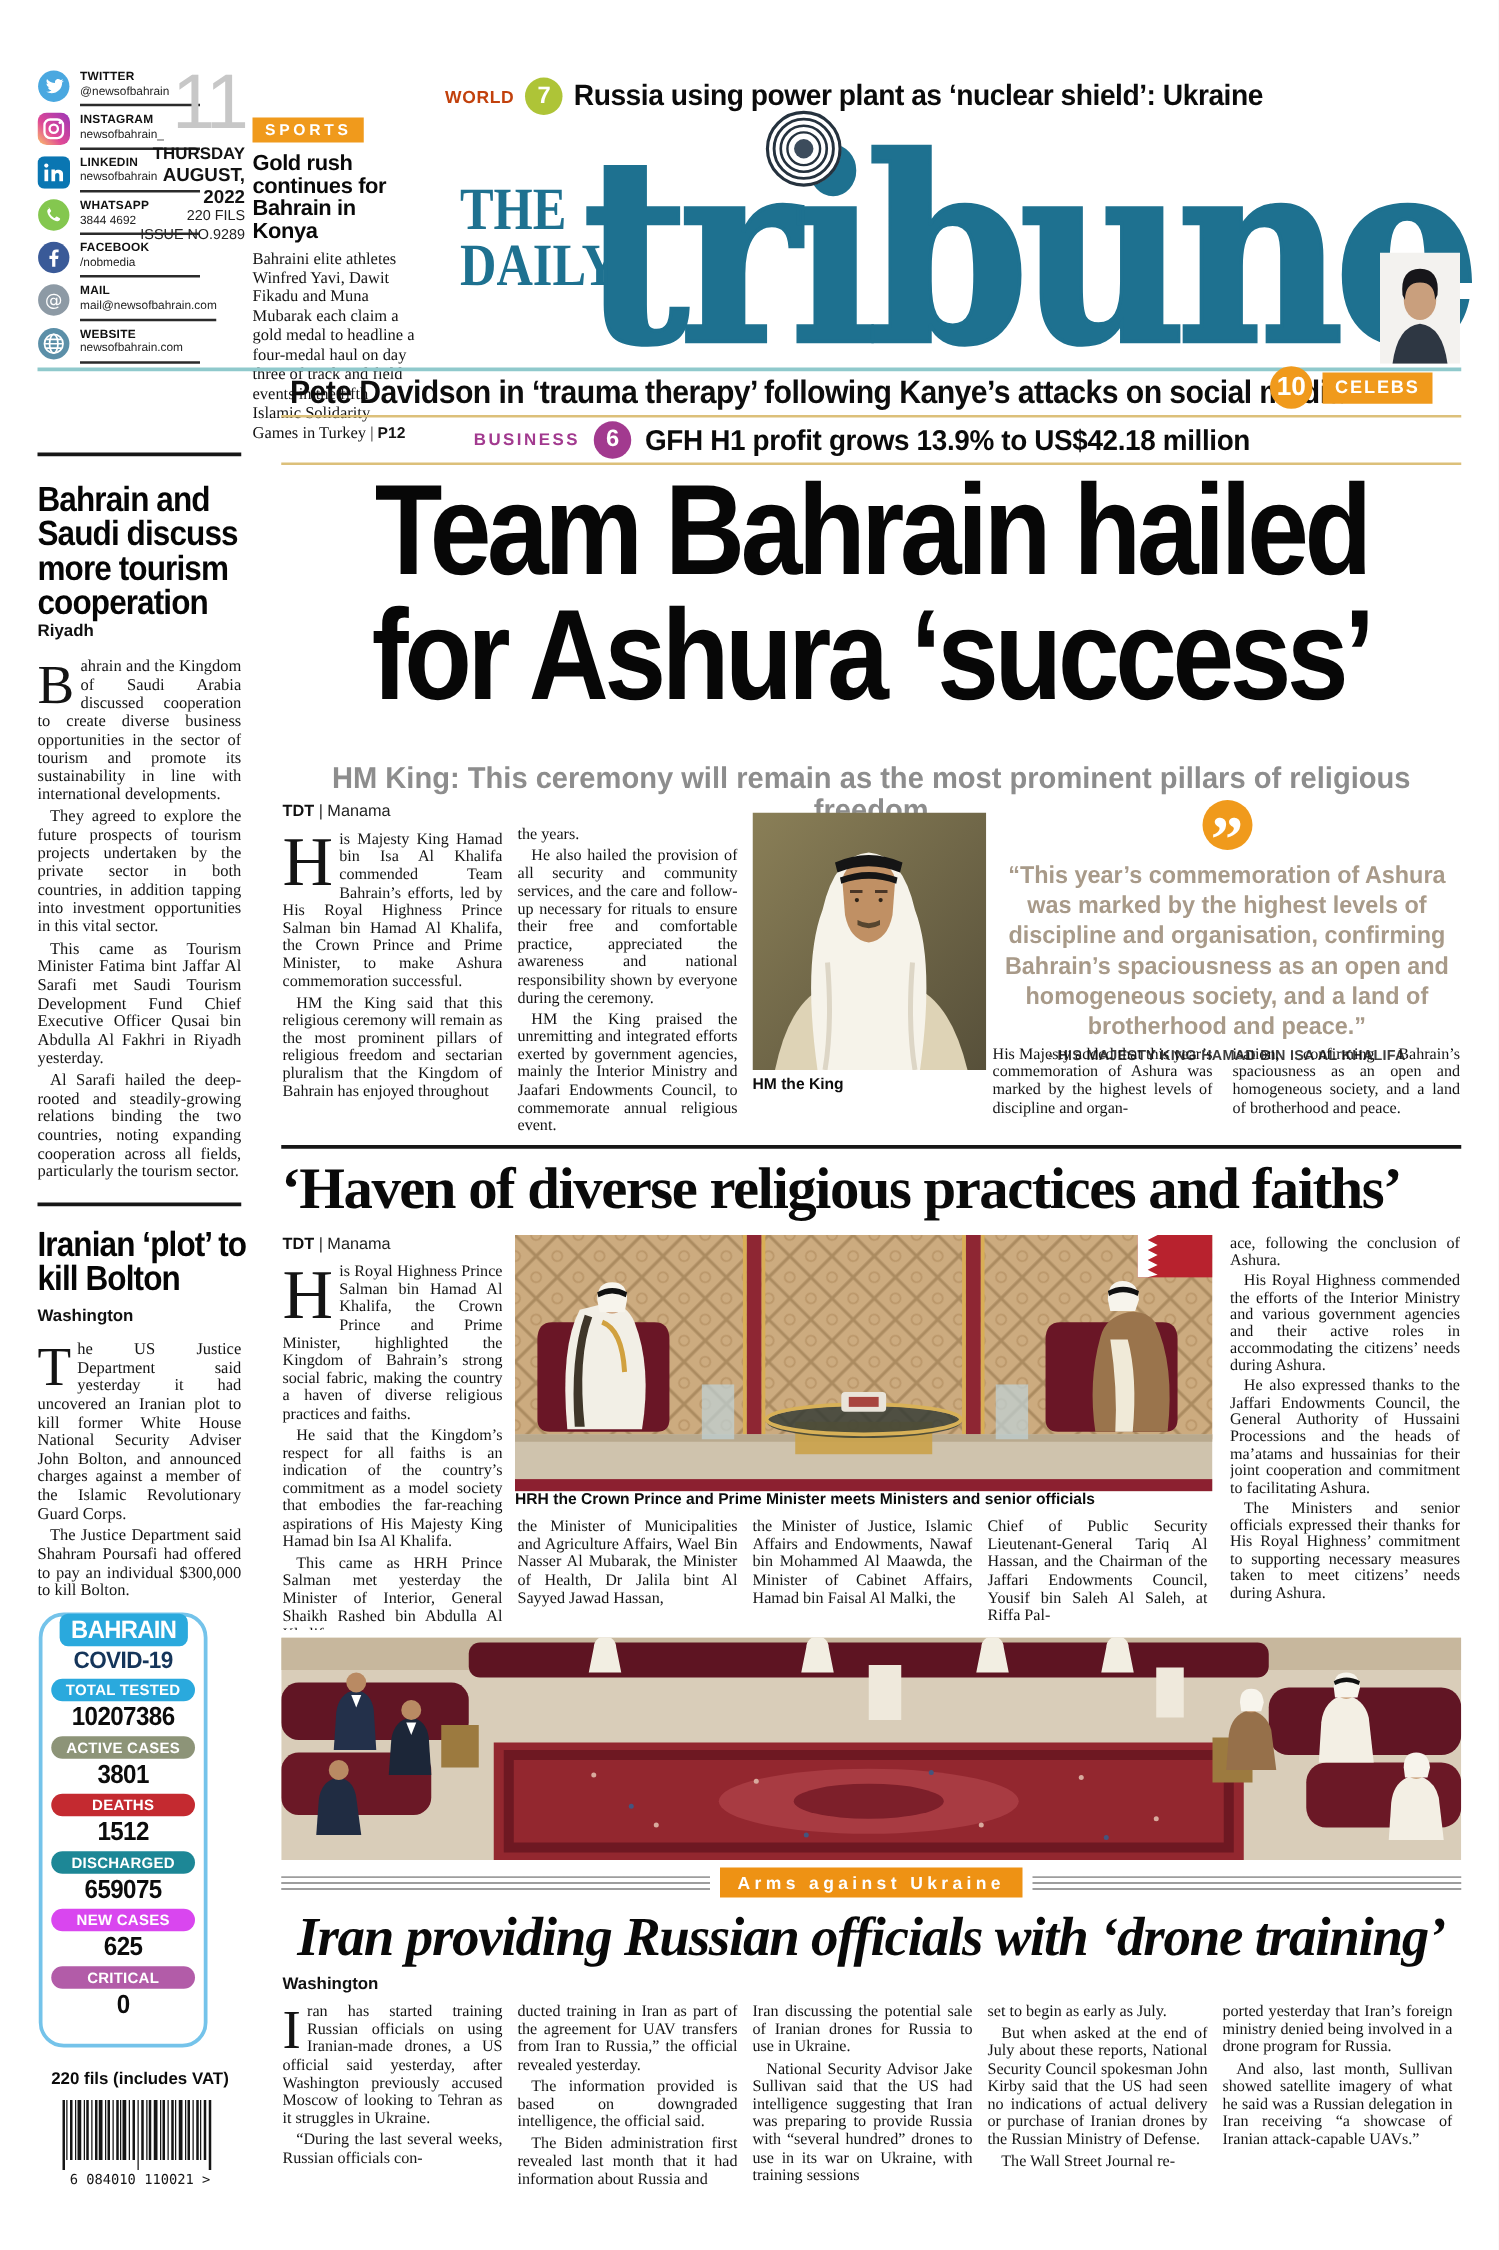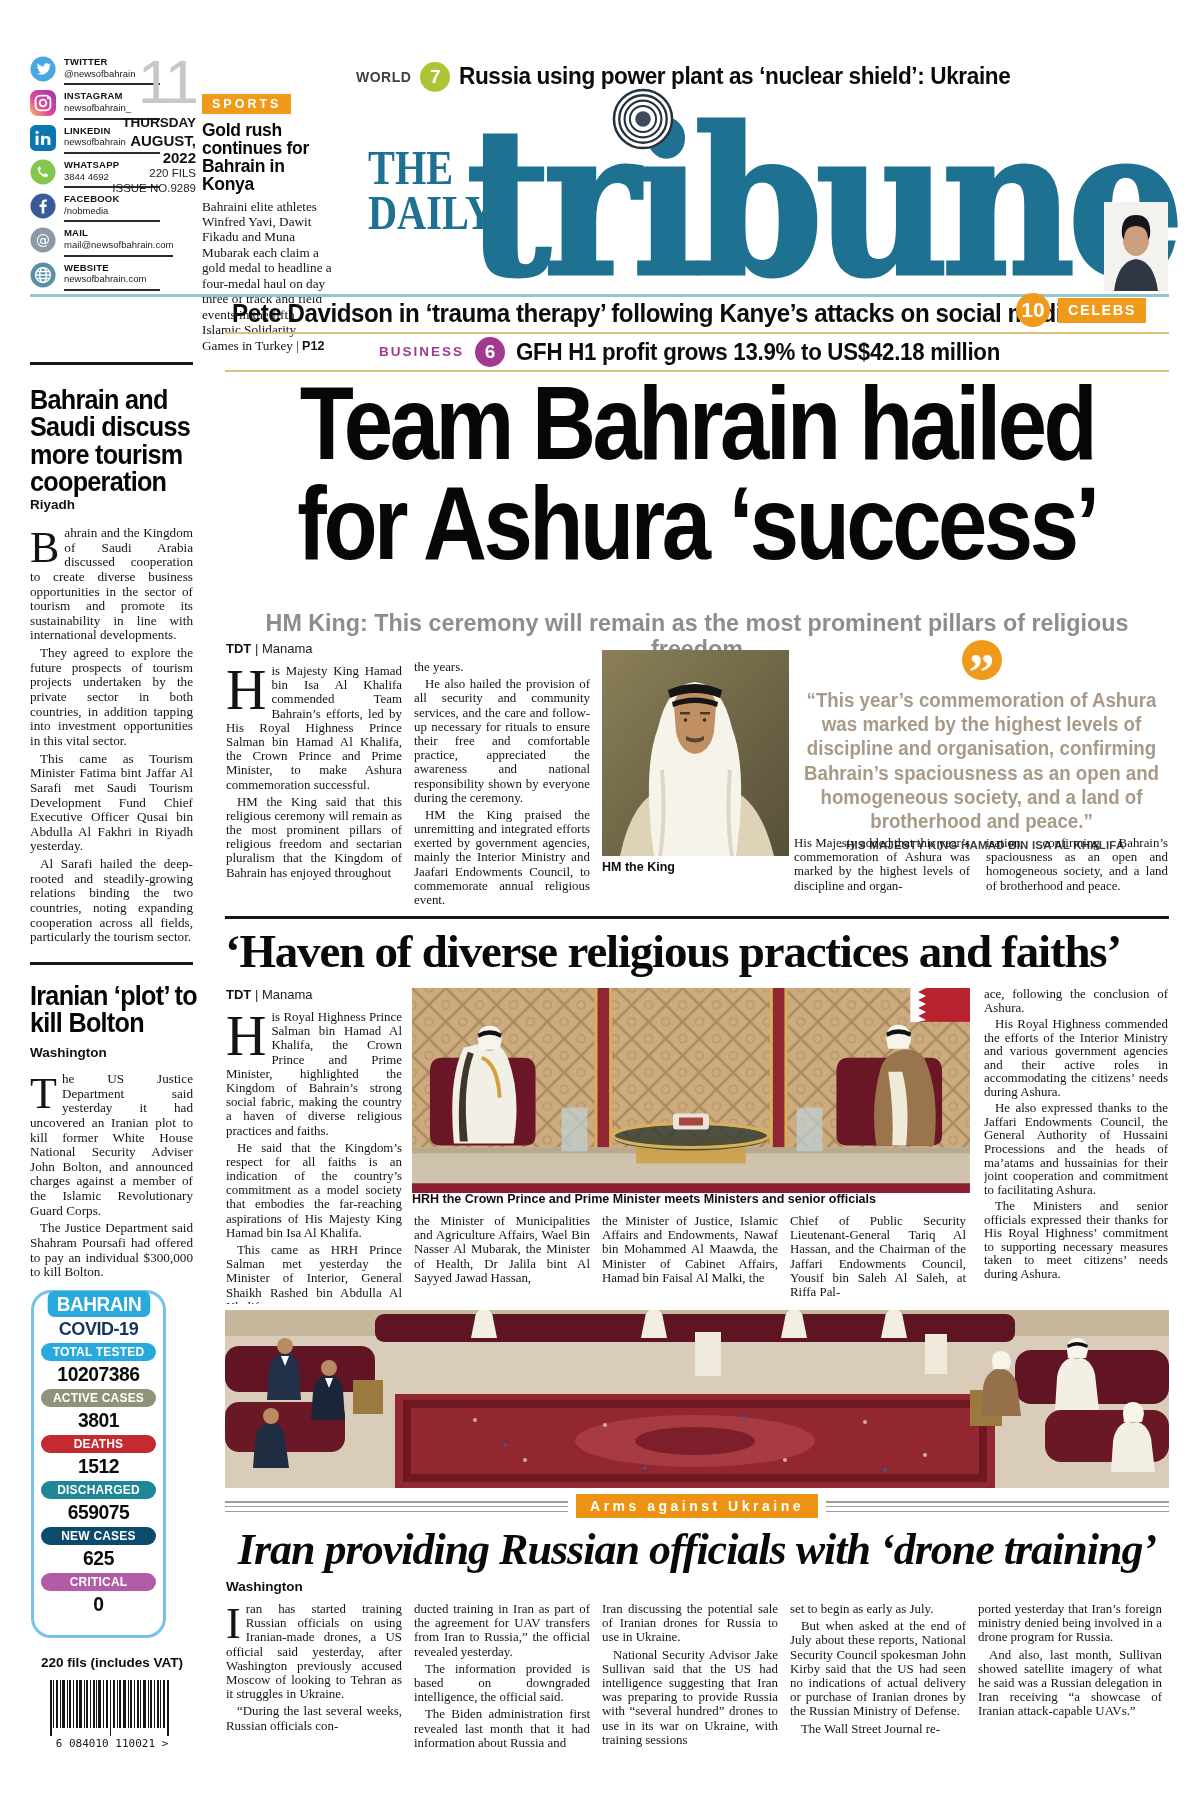--- a/index.html
+++ b/index.html
@@ -20,21 +20,21 @@
   .date-month{font:700 15px/1.15 "Liberation Sans",sans-serif;}
   .date-small{font:400 11.5px/1.3 "Liberation Sans",sans-serif;color:#222;}
 
   .tag-orange{display:inline-block;background:#f09a1c;color:#fff;
       font:700 12.5px/1 "Liberation Sans",sans-serif;letter-spacing:3px;padding:4px 10px 3px;}
   .sports-h{font:700 17.5px/1.03 "Liberation Sans",sans-serif;letter-spacing:-.3px;margin:7px 0 6px;color:#090909;}
   .sports-body{font:400 13.2px/1.17 "Liberation Serif",serif;}
   .sports-body b{font-family:"Liberation Sans",sans-serif;font-size:12.5px;}
 
   .world-row{display:flex;align-items:center;gap:9px;}
-  .world-tag{font:700 14px/1 "Liberation Sans",sans-serif;color:#404040;letter-spacing:.5px;}
+  .world-tag{font:700 14px/1 "Liberation Sans",sans-serif;color:#c2410c;letter-spacing:.5px;}
   .circle-num{width:30px;height:30px;border-radius:50%;color:#fff;text-align:center;
       font:700 19px/30px "Liberation Sans",sans-serif;flex:0 0 30px;}
   .world-h{font:700 23.5px/1 "Liberation Sans",sans-serif;letter-spacing:-.4px;color:#0b0b0b;
       transform:scaleX(.96);transform-origin:left;}
 
   .mast-td{font:700 48px/0.93 "Liberation Serif",serif;color:#1e7190;
       transform:scaleX(.84);transform-origin:left;letter-spacing:0;}
   .mast-title{font:700 205px/1 "DejaVu Serif",serif;color:#1e7190;letter-spacing:-9px;
       transform:scaleX(.9);transform-origin:left;-webkit-text-stroke:3px #1e7190;}
 
@@ -280,21 +280,21 @@
     <div class="cv-country">BAHRAIN</div>
     <div class="cv-title">COVID-19</div>
     <div class="cv-pill" style="background:#2aa9dd">TOTAL TESTED</div>
     <div class="cv-val">10207386</div>
     <div class="cv-pill" style="background:#8d9478">ACTIVE CASES</div>
     <div class="cv-val">3801</div>
     <div class="cv-pill" style="background:#c42a30">DEATHS</div>
     <div class="cv-val">1512</div>
     <div class="cv-pill" style="background:#1d8796">DISCHARGED</div>
     <div class="cv-val">659075</div>
-    <div class="cv-pill" style="background:#0c4a6e">NEW CASES</div>
+    <div class="cv-pill" style="background:#d946ef">NEW CASES</div>
     <div class="cv-val">625</div>
     <div class="cv-pill" style="background:#b25ca8">CRITICAL</div>
     <div class="cv-val">0</div>
   </div>
 
   <div class="abs price-note" style="left:28px;top:1656px;width:168px;">220 fils (includes VAT)</div>
   <div class="abs" style="left:42px;top:1678px;width:140px;height:72px;">
     <svg viewBox="0 0 140 72">
       <g fill="#161616">
         <rect x="8" y="2" width="2" height="56"></rect>

